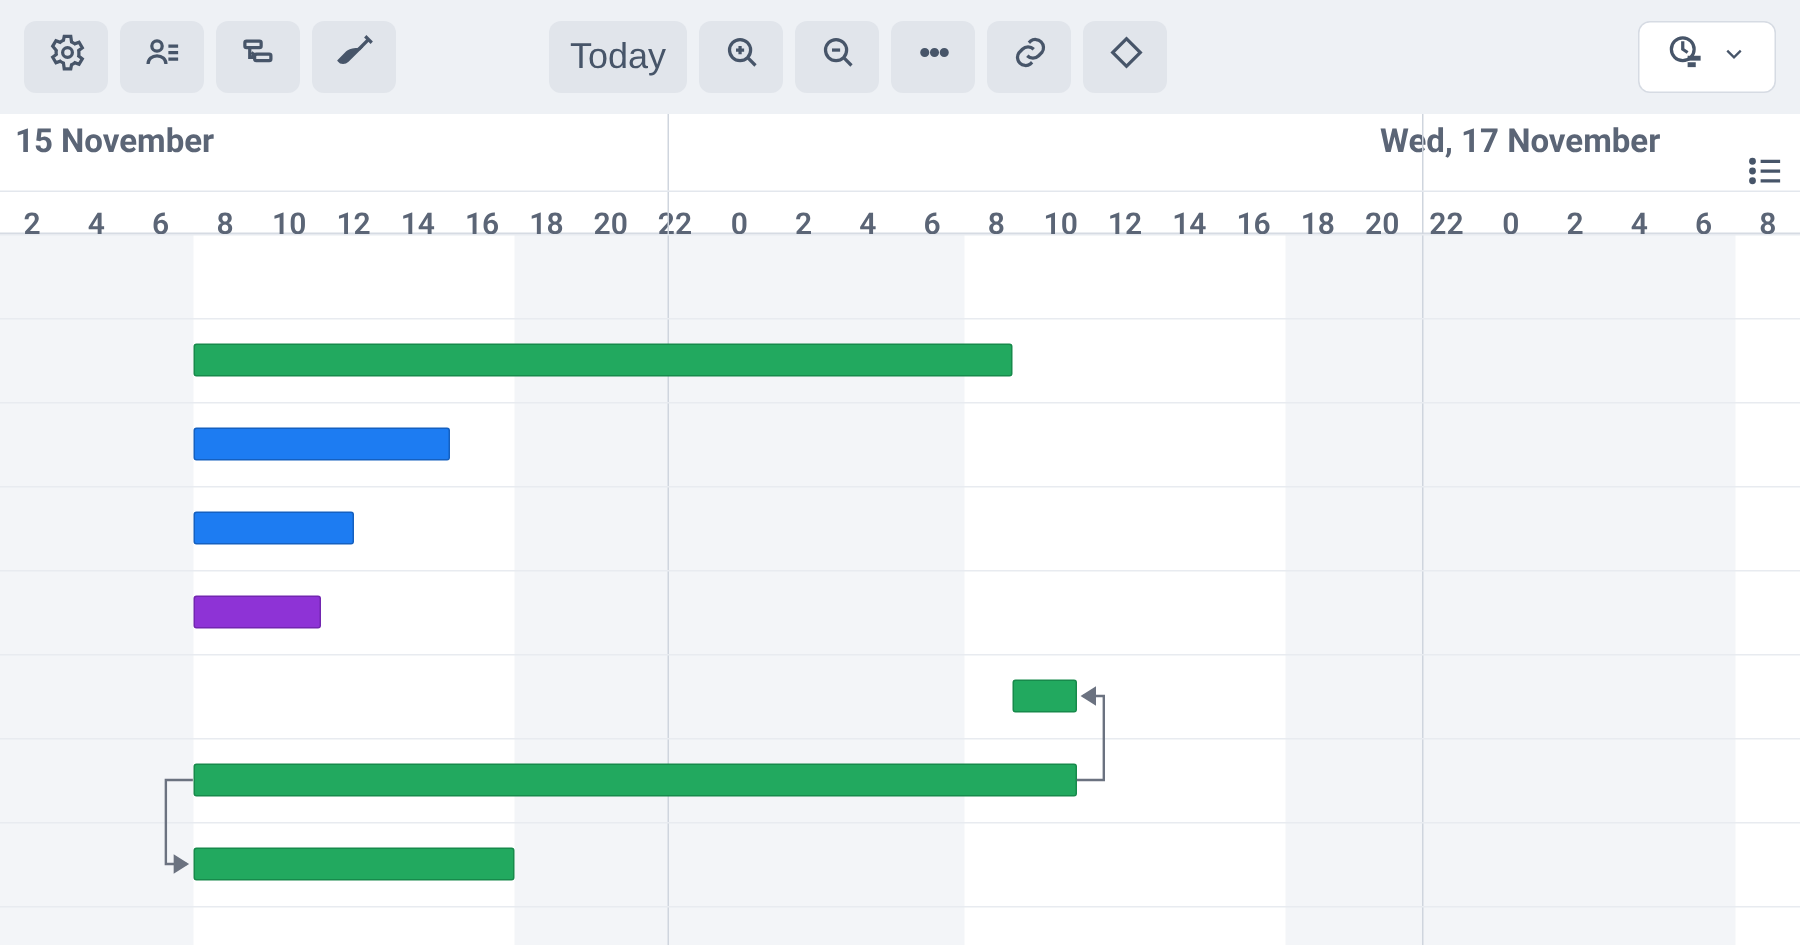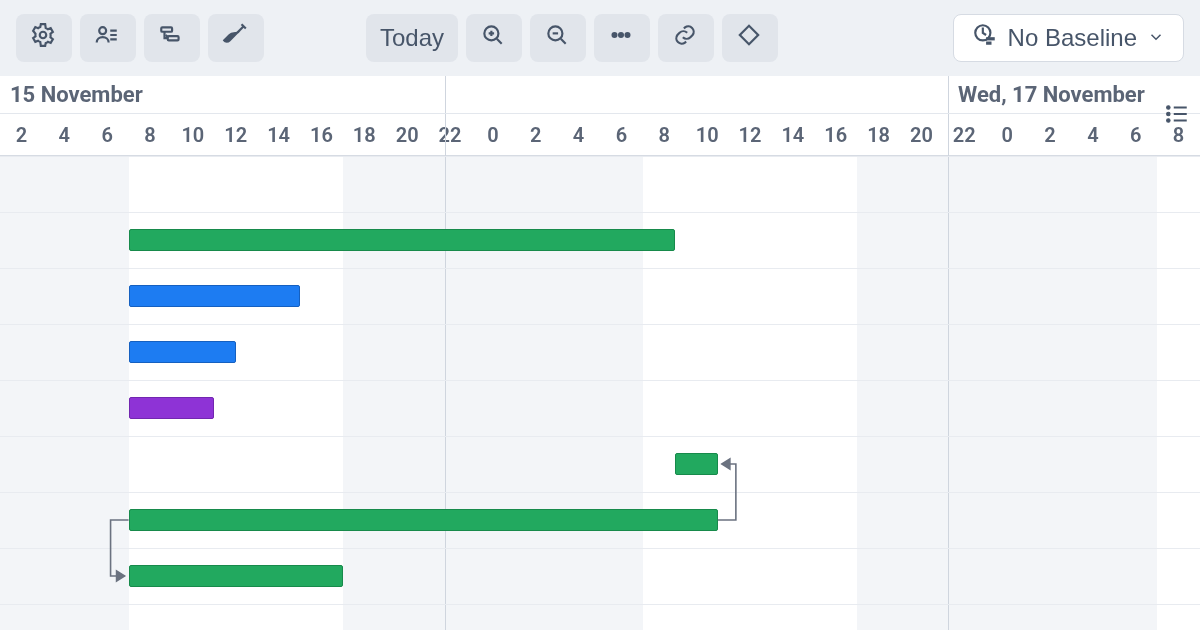--- a/index.html
+++ b/index.html
@@ -17,21 +17,21 @@
   }
   .btn {
     height: 48px;
     min-width: 56px;
     padding: 0 14px;
     background: #e1e5eb;
     border: none;
     border-radius: 8px;
     display: inline-flex;
     align-items: center;
-    justify-content: flex-start;
+    justify-content: flex-end;
     cursor: pointer;
     color: #475569;
     font-size: 24px;
     font-weight: 500;
   }
   .btn svg { width: 26px; height: 26px; stroke: #475569; fill: none; stroke-width: 2; }
   .btn .txt { font-size: 24px; }
   .spacer { flex: 0 0 auto; }
   .baseline-btn {
     height: 48px;
@@ -50,21 +50,21 @@
   .baseline-btn svg { width: 26px; height: 26px; stroke: #475569; fill: none; stroke-width: 2; }
 
   
   .header {
     position: relative;
     height: 80px;
     width: 1200px;
     background: #fff;
     border-bottom: 1px solid #d6dbe3;
   }
-  .day-row { height: 38px; position: relative; border-bottom: 1px solid #e3e7ed; }
+  .day-row { height: 52px; position: relative; border-bottom: 1px solid #e3e7ed; }
   .day-label {
     position: absolute;
     top: 6px;
     font-size: 22px;
     font-weight: 700;
     color: #5b6576;
     white-space: nowrap;
   }
   .hour-row { height: 42px; position: relative; }
   .hour-cell {
@@ -240,33 +240,32 @@
 
   <button class="baseline-btn">
     <span>
       <svg viewBox="0 0 24 24">
           <circle cx="10" cy="10" r="7"></circle>
           <path d="M10 5v5l3 2"></path>
           <rect x="13" y="14" width="8" height="3" fill="#475569" stroke="none"></rect>
           <rect x="13" y="18" width="5" height="3" fill="#475569" stroke="none"></rect>
         </svg>
     </span>
-    <span>No Baseline</span>
     <span>
       <svg viewBox="0 0 24 24" style="width:18px;height:18px">
           <path d="M6 9l6 6 6-6"></path>
         </svg>
     </span>
   </button>
 </div>
 
 <div class="header">
   <div class="day-row">
     <span class="day-label" style="left:10px">15 November</span>
-    <span class="day-label" style="left:958px">Wed, 17 November</span>
+    <span class="day-label" style="left:920px">Wed, 17 November</span>
     <div class="day-sep" style="left:445px"></div>
     <div class="day-sep" style="left:948px"></div>
   </div>
   <div class="hour-row" id="hour-row">
       <div class="hour-cell" style="left: 0px; width: 42.858px;">2</div>
       <div class="hour-cell" style="left: 42.858px; width: 42.858px;">4</div>
       <div class="hour-cell" style="left: 85.716px; width: 42.858px;">6</div>
       <div class="hour-cell" style="left: 128.574px; width: 42.858px;">8</div>
       <div class="hour-cell" style="left: 171.432px; width: 42.858px;">10</div>
       <div class="hour-cell" style="left: 214.29px; width: 42.858px;">12</div>

